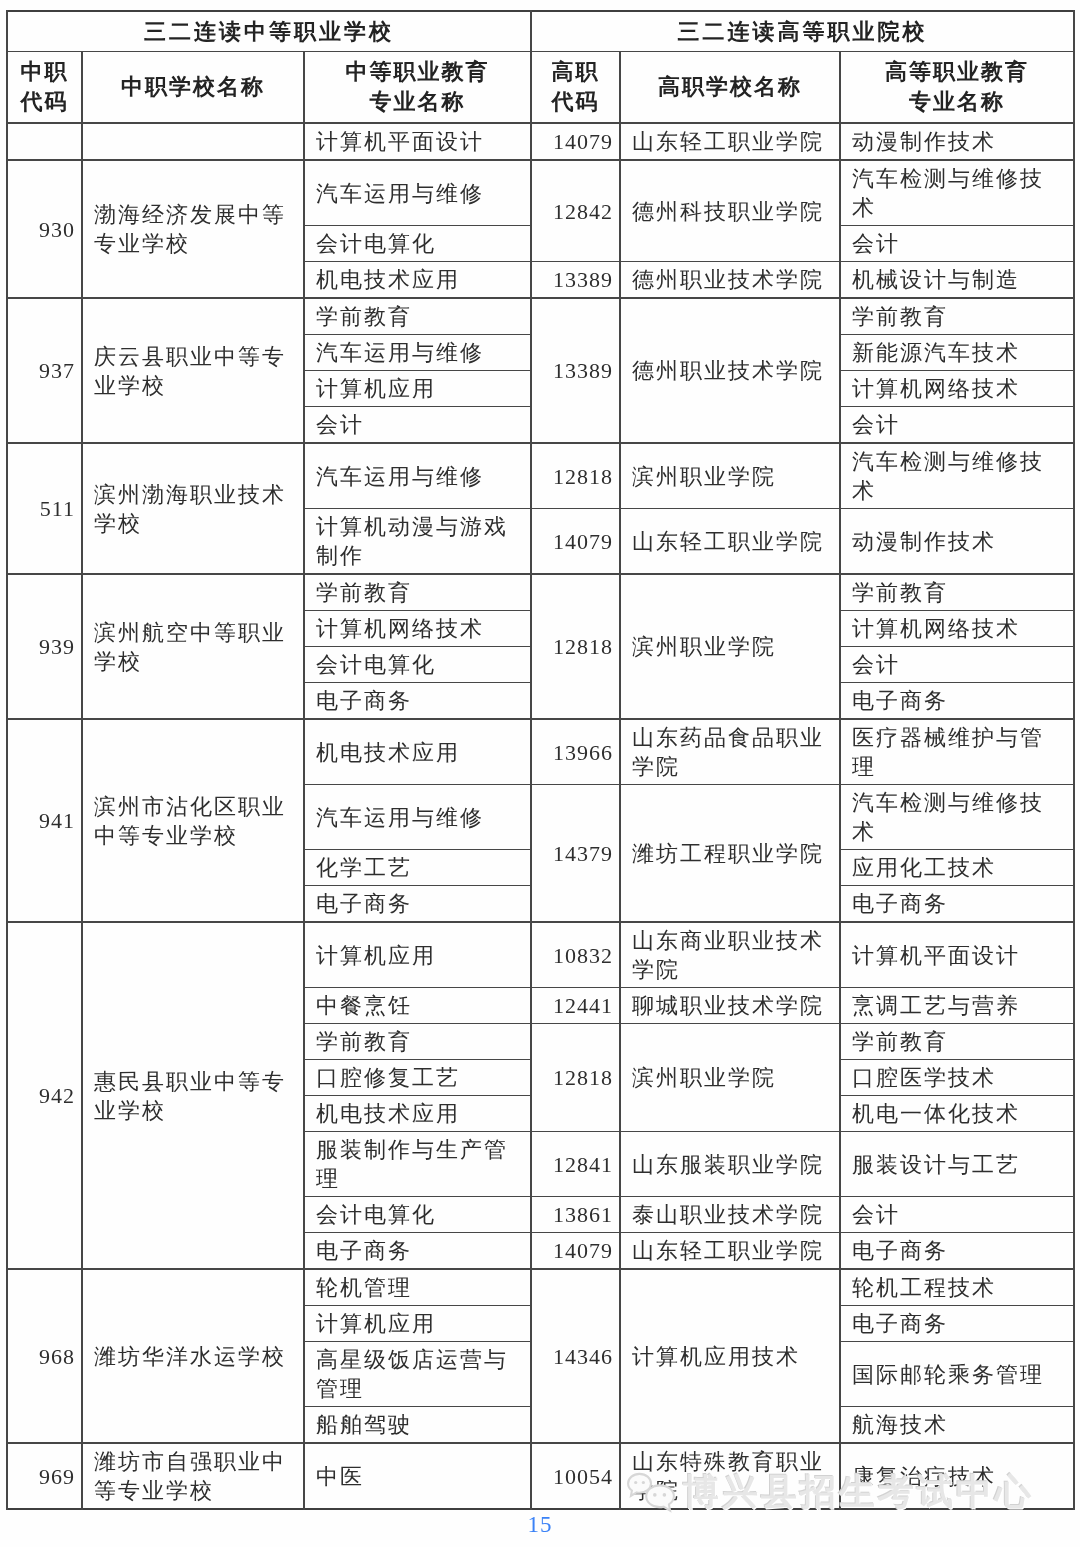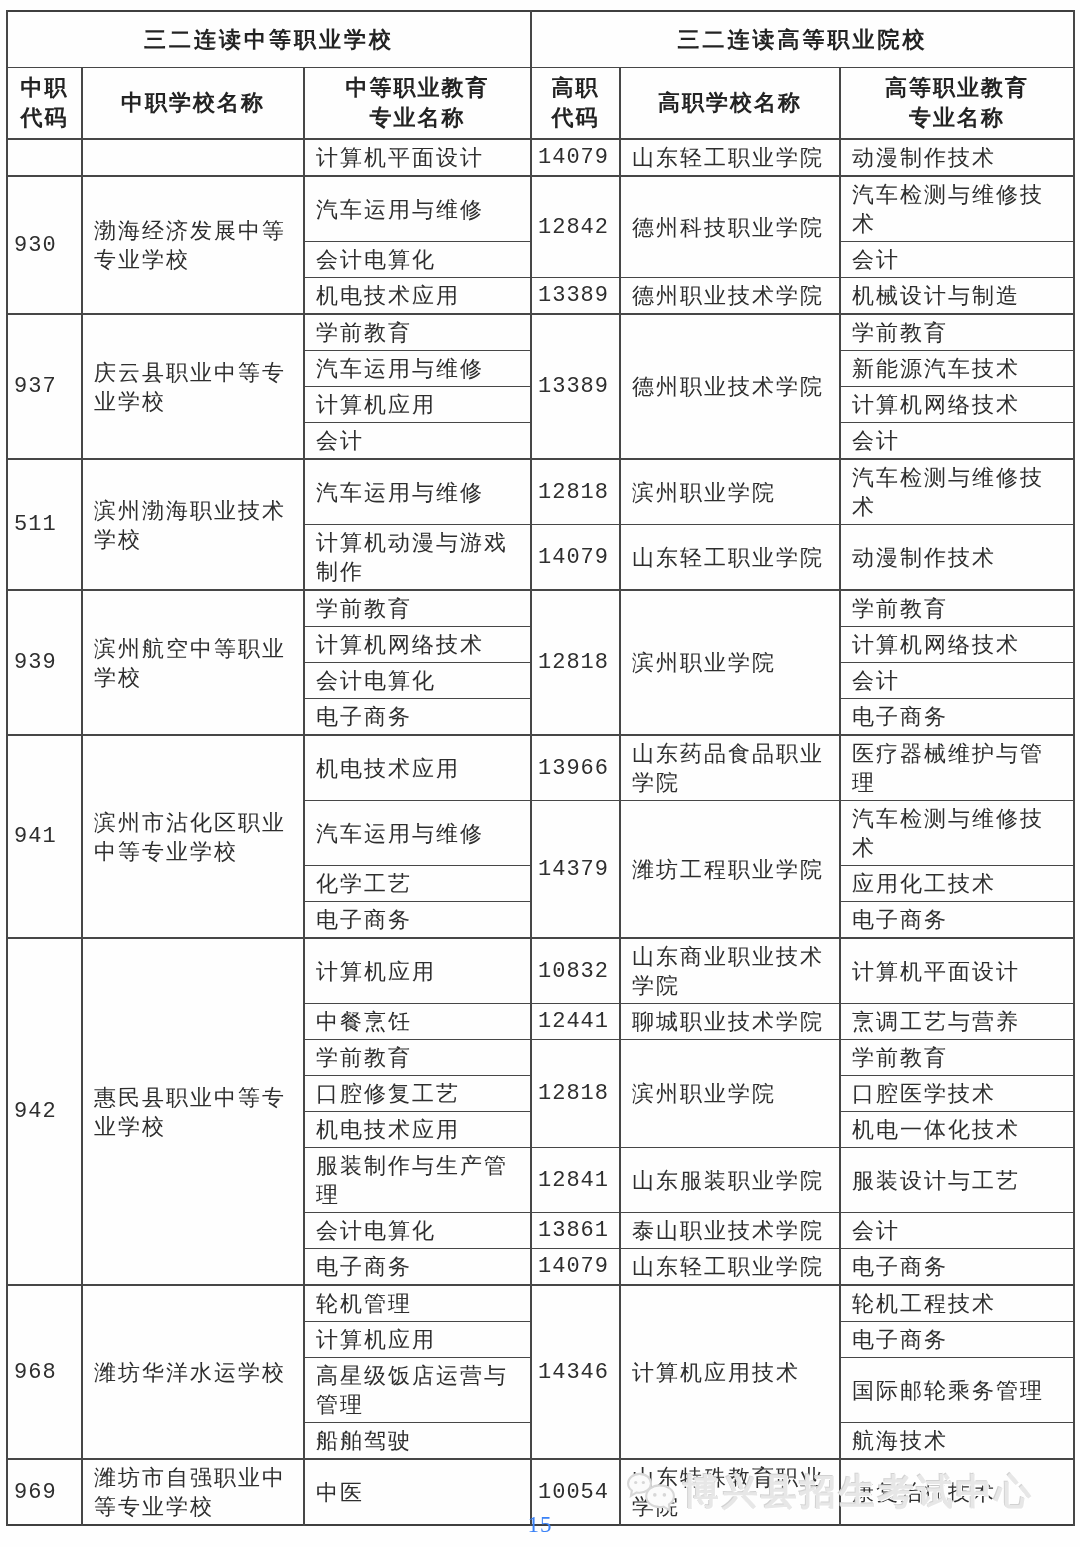--- a/index.html
+++ b/index.html
@@ -35,32 +35,31 @@
   }
   .doc-table thead th {
     font-weight:bold;
     text-align:center;
     color:#232323;
   }
   .doc-table tr.top-header th {
     font-size:22px;
     letter-spacing:3px;
     line-height:31px;
-    padding:12px 6px;
+    padding:4px 6px;
     border-bottom-width:1px;
   }
   .doc-table tr.col-header th {
     line-height:30px;
     padding:5px 4px;
     border-bottom-width:2px;
   }
   .doc-table td.cell-code {
-    text-align:left;
+    text-align:right;
     letter-spacing:1px;
-    font-family:Liberation Mono, monospace;
   }
   .doc-table td.cell-school, .doc-table td.cell-major {
     text-align:left;
     padding-left:11px;
     padding-right:8px;
   }
   .doc-table tbody tr.group-start td { border-top-width:2px; }
   .doc-table { border:2px solid #3f3f3f; }
 
   .watermark {

